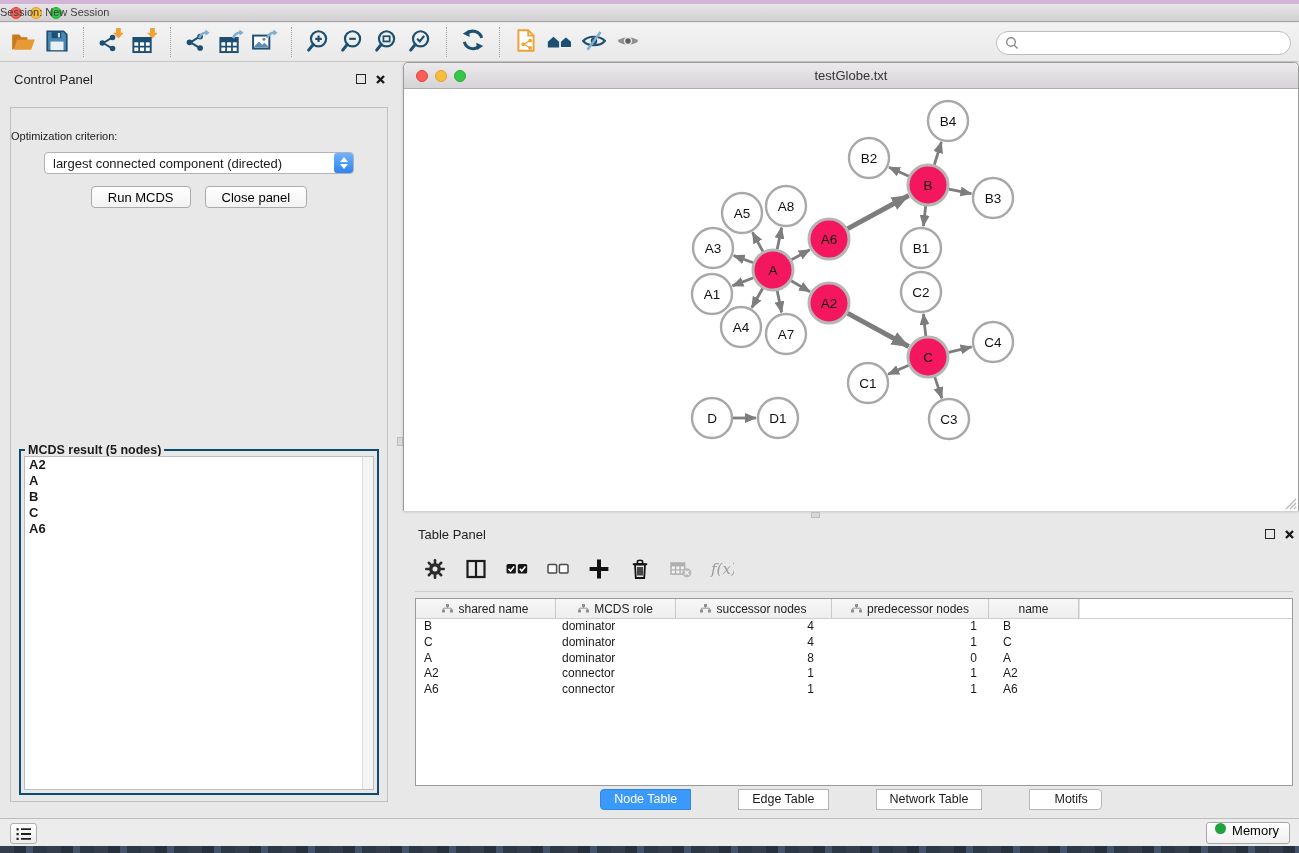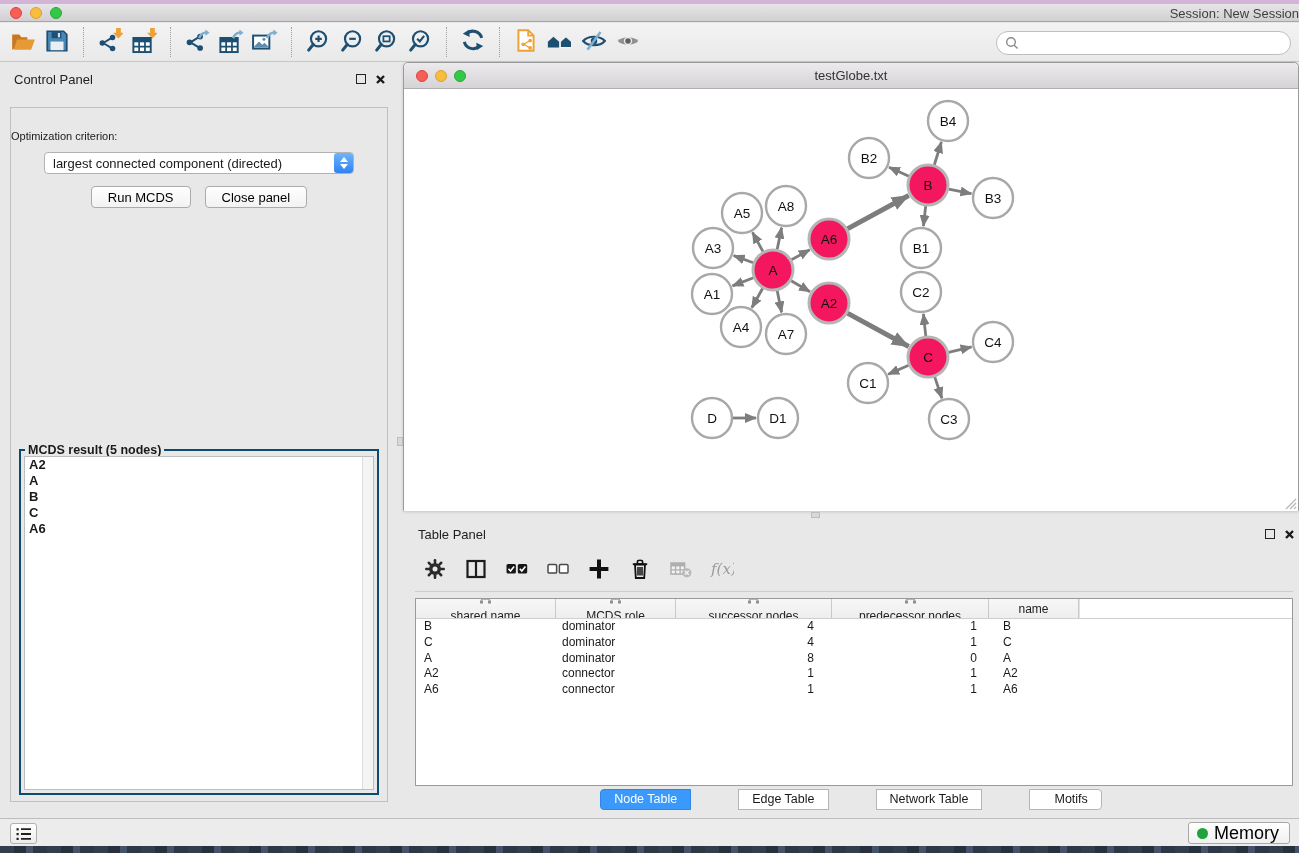--- a/index.html
+++ b/index.html
@@ -12,21 +12,21 @@
     -webkit-font-smoothing:antialiased;
   }
   
   .wallpaper-top { position:absolute; top:0; left:0; width:100%; height:4px; background:#d2b4d6; }
   .titlebar { position:absolute; top:4px; left:0; width:100%; height:18px;
     background:linear-gradient(#e8e5e8,#d2cfd2); border-bottom:1px solid #a8a5a8; }
   .traffic { position:absolute; width:12px; height:12px; border-radius:50%; top:3px; }
   .t-red { background:#f95e57; border:1px solid #d9443e; }
   .t-yellow { background:#f8bd3c; border:1px solid #dba032; }
   .t-green { background:#34c748; border:1px solid #27a938; }
-  .title-text { position:absolute; width:100%; text-align:right; top:2px; font-size:13px; color:#3f3f3f; }
+  .title-text { position:absolute; width:100%; text-align:left; top:2px; font-size:11px; color:#3f3f3f; }
   
   .toolbar { position:absolute; top:23px; left:0; width:100%; height:39px;
     background:linear-gradient(#f3f3f3,#e9e9e9); border-bottom:1px solid #c7c7c7;
     display:flex; align-items:center; padding-left:6px; }
   .tb-btn { width:34px; height:32px; display:flex; align-items:center; justify-content:center;
     background:transparent; border:none; cursor:default; }
   .tb-btn svg { width:26px; height:26px; }
   .tb-sep { width:1px; height:30px; margin:0 9px; border-left:1px dotted #9f9f9f; }
   .search-wrap { position:absolute; right:8px; top:8px; width:295px; height:24px;
     background:#fff; border:1px solid #bdbdbd; border-radius:12px; display:flex; align-items:center; padding:0 8px; }
@@ -78,40 +78,40 @@
   
   .table-panel { position:absolute; left:403px; top:520px; width:896px; height:293px; }
   .tp-toolbar { position:absolute; top:30px; left:12px; right:6px; height:42px;
     border-bottom:1px solid #cdcdcd; display:flex; align-items:center; gap:13px; padding-left:6px; }
   .tp-btn { width:28px; height:28px; border:none; background:transparent; display:flex; align-items:center; justify-content:center; }
   .tp-btn svg { width:24px; height:24px; }
   .data-table { position:absolute; left:12px; top:78px; width:878px; height:188px;
     background:#fff; border:1px solid #9a9a9a; overflow:hidden; }
   .dt-header { display:flex; height:20px; background:linear-gradient(#f7f7f7,#eeeeee); border-bottom:1px solid #cfcfcf; }
   .dt-hcell { display:flex; align-items:center; justify-content:center; gap:5px; font-size:12px;
-    color:#222; border-right:1px solid #c9c9c9; overflow:hidden;flex-direction:column; }
+    color:#222; border-right:1px solid #c9c9c9; overflow:hidden; }
   .dt-hcell svg { width:11px; height:9px; flex:0 0 auto; }
   .dt-row { display:flex; height:15.8px; }
   .dt-cell { font-size:12px; line-height:15.8px; white-space:nowrap; overflow:hidden; }
   .tp-tabs { position:absolute; bottom:3px; width:100%; display:flex; justify-content:center;gap:48px; }
   .tp-tab { height:21px; line-height:19px; padding:0 13px; background:#fff; border:1px solid #b5b5b5;
     margin-left:-1px; font-size:12.5px; }
   .tp-tab:first-child { border-radius:4px 0 0 4px; margin-left:0; }
   .tp-tab:last-child { border-radius:0 4px 4px 0;padding-left:24px; }
   .tp-tab.active { background:#3b99fc; border-color:#2d86e8; color:#fff; }
   
   .statusbar { position:absolute; left:0; top:818px; width:100%; height:28px;
     background:#ececec; border-top:1px solid #bdbdbd; }
   .list-btn { position:absolute; left:10px; top:4px; width:27px; height:21px;
     background:linear-gradient(#ffffff,#ececec); border:1px solid #b0b0b0; border-radius:3px;
     display:flex; align-items:center; justify-content:center; }
   .list-btn svg { width:16px; height:14px; }
   .memory-btn { position:absolute; right:9px; top:3px; height:22px; padding:0 10px 0 8px;
     background:linear-gradient(#ffffff,#f0f0f0); border:1px solid #a8a8a8; border-radius:3px;
-    display:flex; align-items:center; gap:6px; font-size:18px; font-family:"Liberation Sans",sans-serif; }
+    display:flex; align-items:flex-start; gap:6px; font-size:13px; font-family:"Liberation Sans",sans-serif; }
   .memory-dot { width:11px; height:11px; border-radius:50%; background:#21a23c; }
   .wallpaper-bottom { position:absolute; left:0; bottom:0; width:100%; height:7px;
     background:repeating-linear-gradient(90deg,#333d4c 0 14px,#27303d 14px 26px,#45536a 26px 33px,#2d3846 33px 47px); }
 </style>
 </head>
 <body>
 
 <div class="wallpaper-top"></div>
 
 <div class="titlebar">

